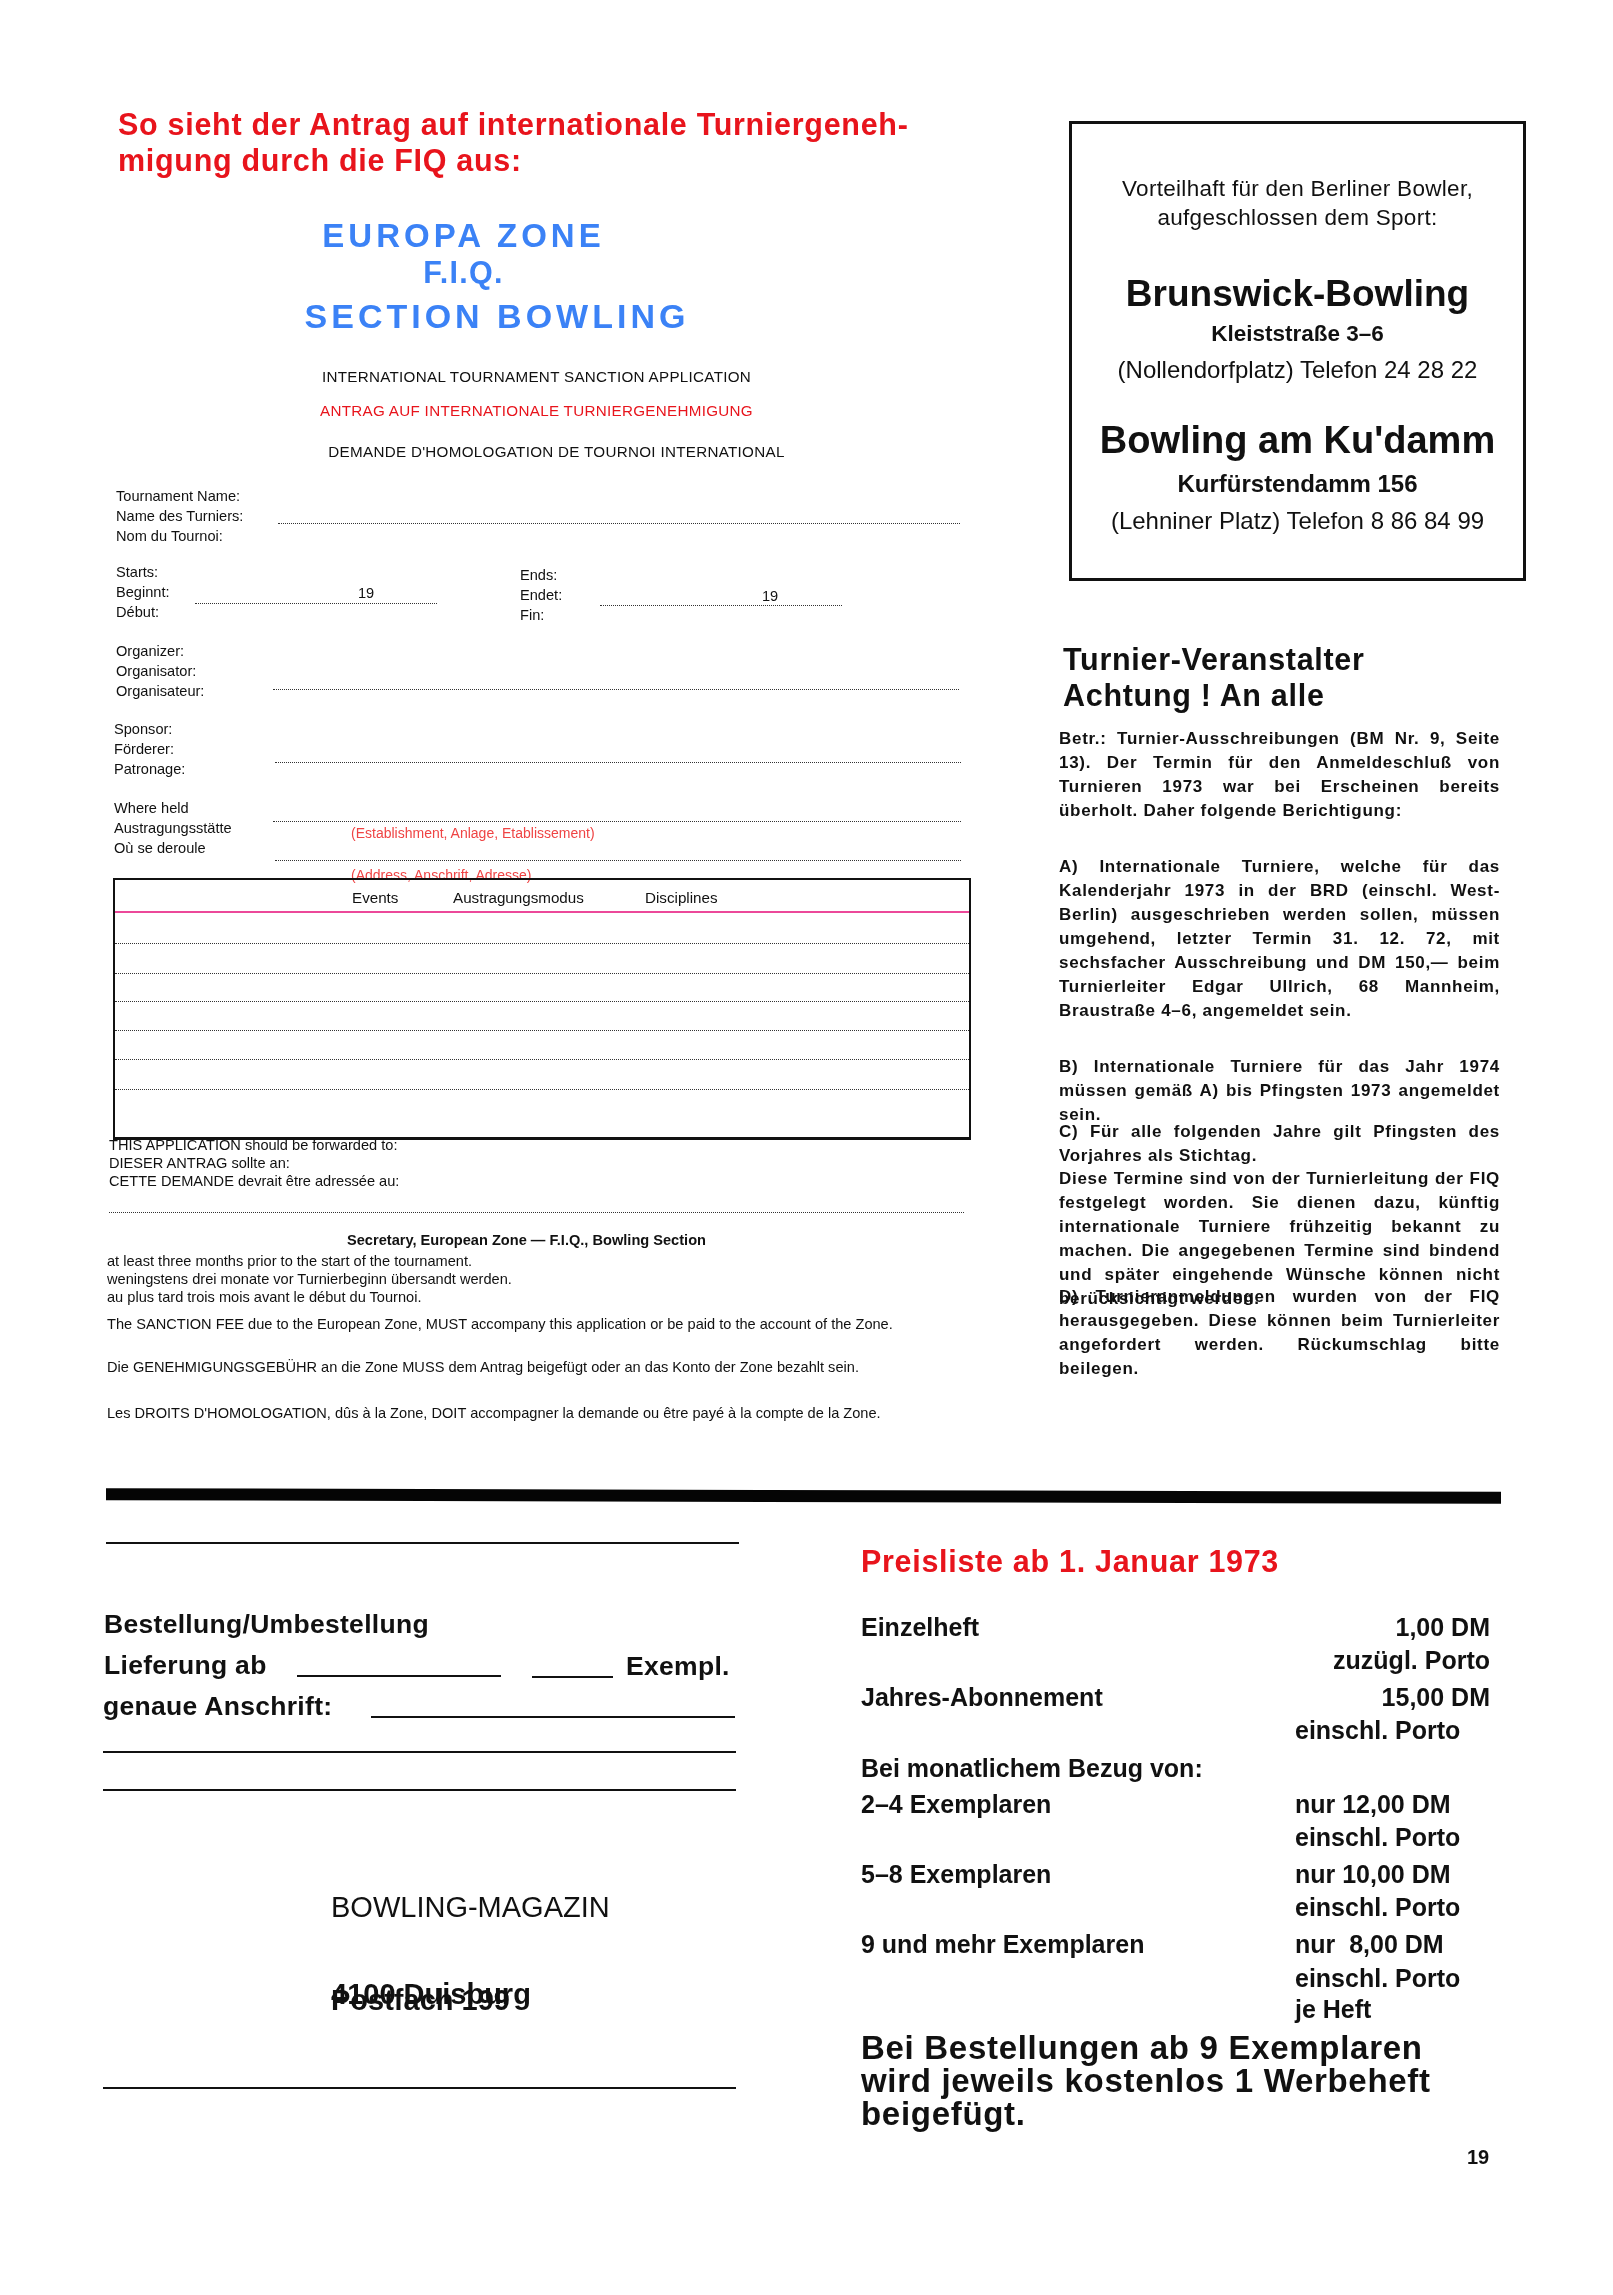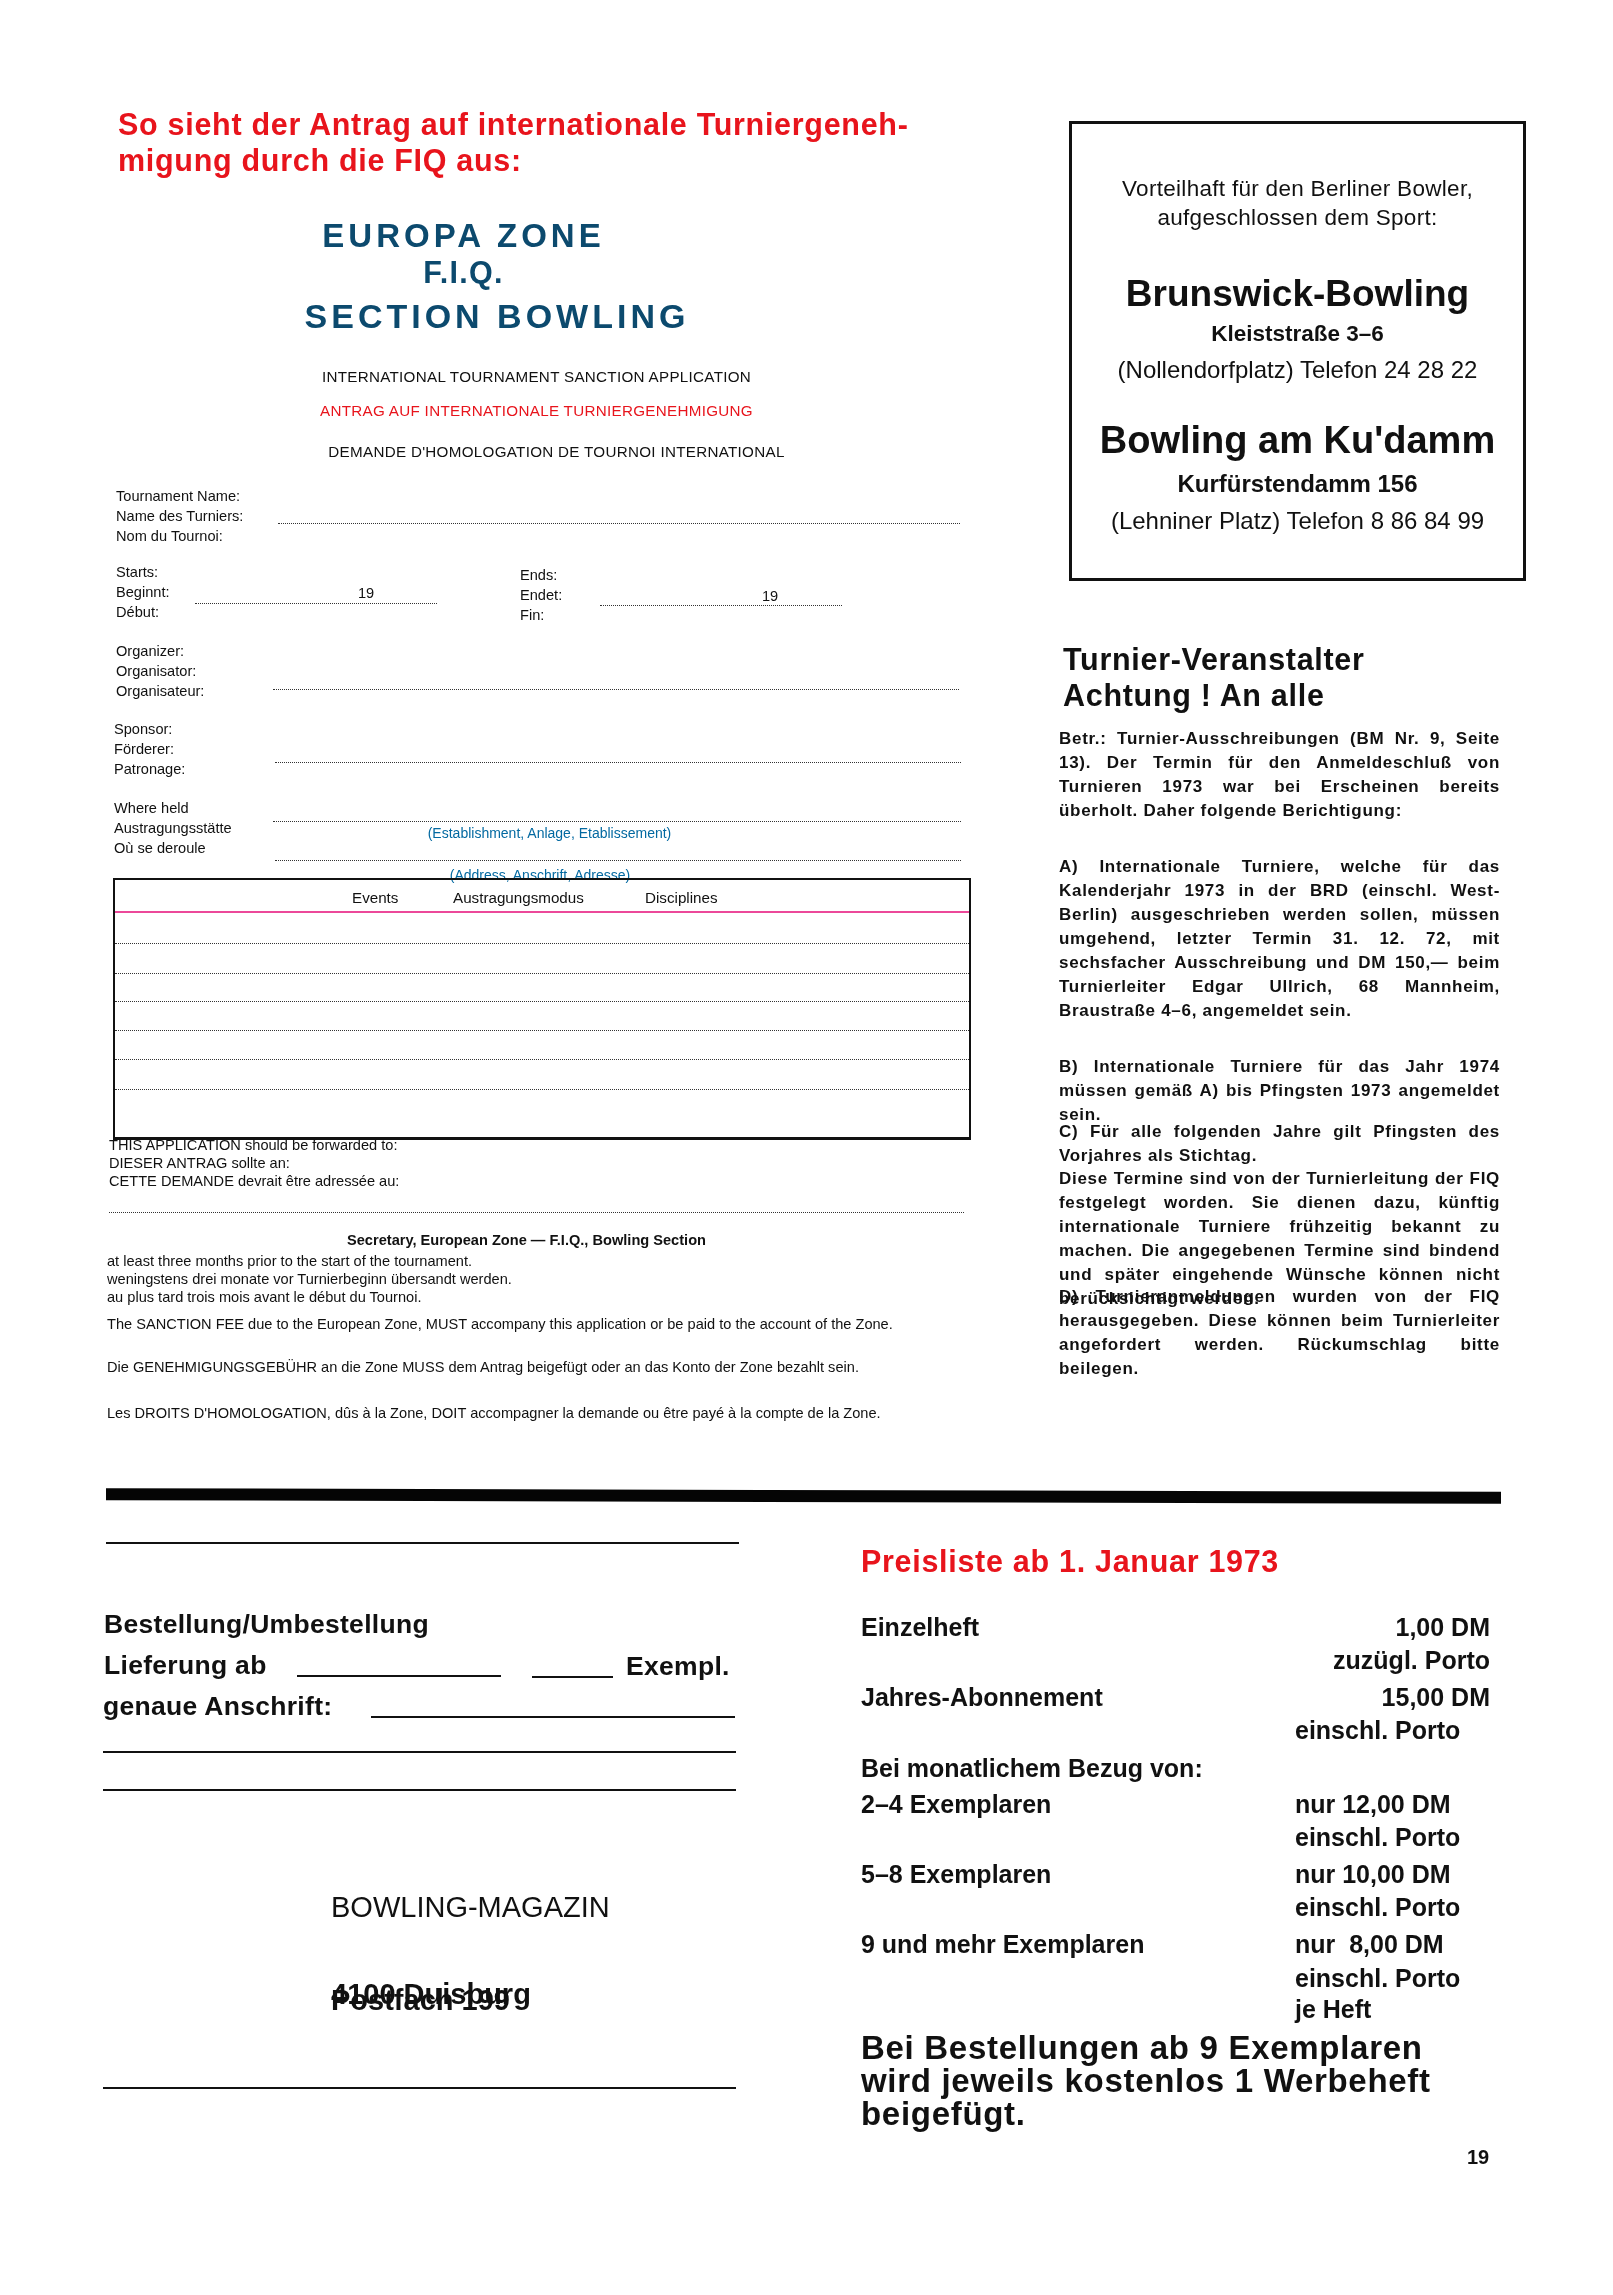--- a/index.html
+++ b/index.html
@@ -13,41 +13,41 @@
 
   
   #headline {
     left: 118px; top: 106px; width: 927px;
     font-size: 30.5px; font-weight: bold; line-height: 36px; letter-spacing: 0.7px;
   }
 
   
   .form-title {
     position: absolute; left: 265px; width: 397px; text-align: center;
-    font-weight: bold; letter-spacing: 4px; color: #0c4a6e;
+    font-weight: bold; letter-spacing: 4px; color: #3b82f6;
   }
   #ft1 { top: 217px; font-size: 33px; }
   #ft2 { top: 255px; font-size: 30.5px; letter-spacing: 1.3px; }
   #ft3 { top: 297px; font-size: 34px; letter-spacing: 4px; left: 252px; width: 490px; }
 
   .subhead {
     position: absolute; left: 265px; width: 543px; text-align: center;
     font-size: 15.2px; letter-spacing: 0.3px;
   }
   #sh1 { top: 368px; }
   #sh2 { top: 402px; color: #e8141c; }
   #sh3 { top: 443px; left: 285px; }
 
   
   .lbl { position: absolute; font-size: 14.6px; line-height: 20px; color: #111; }
   .dotline {
     position: absolute; height: 0;
     border-bottom: 1.3px dotted #333;
   }
-  .hint { position: absolute; font-size: 14px; text-align: center; color: #0369a1; }
+  .hint { position: absolute; font-size: 14px; color: #ef4444; }
 
   
   #events-box {
     position: absolute; left: 113px; top: 878px; width: 858px; height: 262px;
     border: 2px solid #111; border-top-width: 2.6px; border-bottom-width: 3.3px;
   }
   #events-header {
     position: absolute; left: 0; top: 0; width: 100%; height: 33px;
     border-bottom: 2px solid #ec4899;
   }

